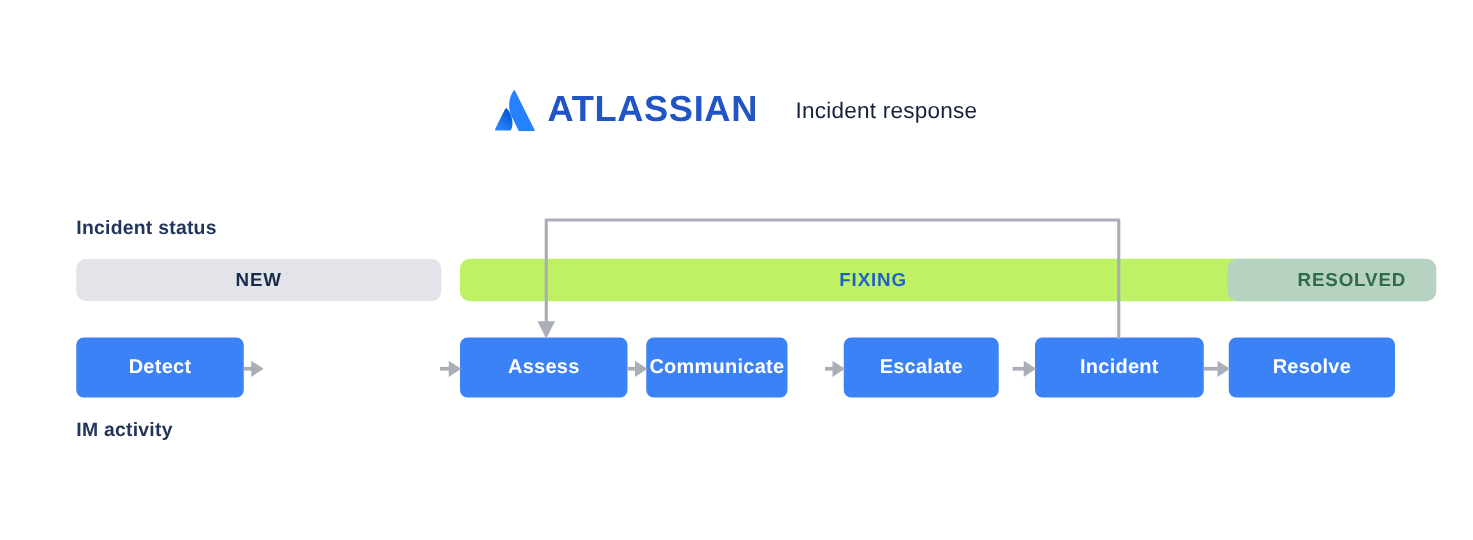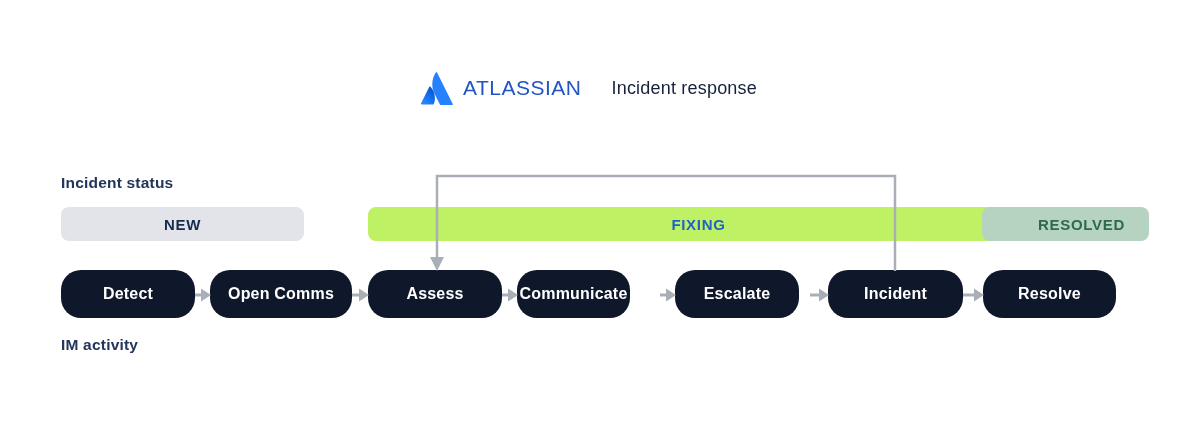--- a/index.html
+++ b/index.html
@@ -30,22 +30,22 @@
   .logo {
     width: 32px;
     height: 34px;
     margin-right: 10px;
     display: inline-flex;
     align-items: center;
   }
   .logo svg { width: 32px; height: 34px; display: block; }
   .brand {
     color: #2155c6;
-    font-size: 21px;
-    font-weight: normal;
+    font-size: 29px;
+    font-weight: bold;
     letter-spacing: 0.5px;
     margin-right: 30px;
   }
   .title {
     color: #16213c;
     font-size: 18px;
     font-weight: 500;
     letter-spacing: 0.2px;
   }
 
@@ -67,31 +67,31 @@
     top: 207px;
     height: 34px;
     border-radius: 8px;
     display: flex;
     align-items: center;
     justify-content: center;
     font-size: 15px;
     font-weight: bold;
     letter-spacing: 0.7px;
   }
-  .bar-new      { left: 61px;  width: 243px; background: #e2e4e9; color: #172b4d; }
+  .bar-new      { left: 61px;  width: 292px; background: #e2e4e9; color: #172b4d; }
   .bar-fixing   { left: 368px; width: 661px; background: #bef264; color: #1f62c5; }
   .bar-resolved { left: 982px; width: 135px; background: #b6d2c0; color: #2d6a4e; padding-left: 32px; }
 
   
   .step {
     position: absolute;
     top: 270px;
     height: 48px;
-    background: #0f172a;
-    border-radius: 20px;
+    background: #3b82f6;
+    border-radius: 6px;
     color: #ffffff;
     font-size: 16px;
     font-weight: bold;
     letter-spacing: 0.2px;
     display: flex;
     align-items: center;
     justify-content: center;
   }
   .step-0 { left: 61px;  width: 134px; }
   .step-1 { left: 210px; width: 142px; }
@@ -145,21 +145,20 @@
     <span>NEW</span>
   </div>
   <div class="bar bar-fixing">
     <span>FIXING</span>
   </div>
   <div class="bar bar-resolved">
     <span>RESOLVED</span>
   </div>
 
   <div class="step step-0">Detect</div>
-  <div class="step step-1">Open Comms</div>
   <div class="step step-2">Assess</div>
   <div class="step step-3">Communicate</div>
   <div class="step step-4">Escalate</div>
   <div class="step step-5">Incident</div>
   <div class="step step-6">Resolve</div>
 
   <svg class="connectors" xmlns="http://www.w3.org/2000/svg" width="1178" height="432">
 
     <g>
       <line x1="195" y1="295" x2="203" y2="295" stroke-width="3"></line>

